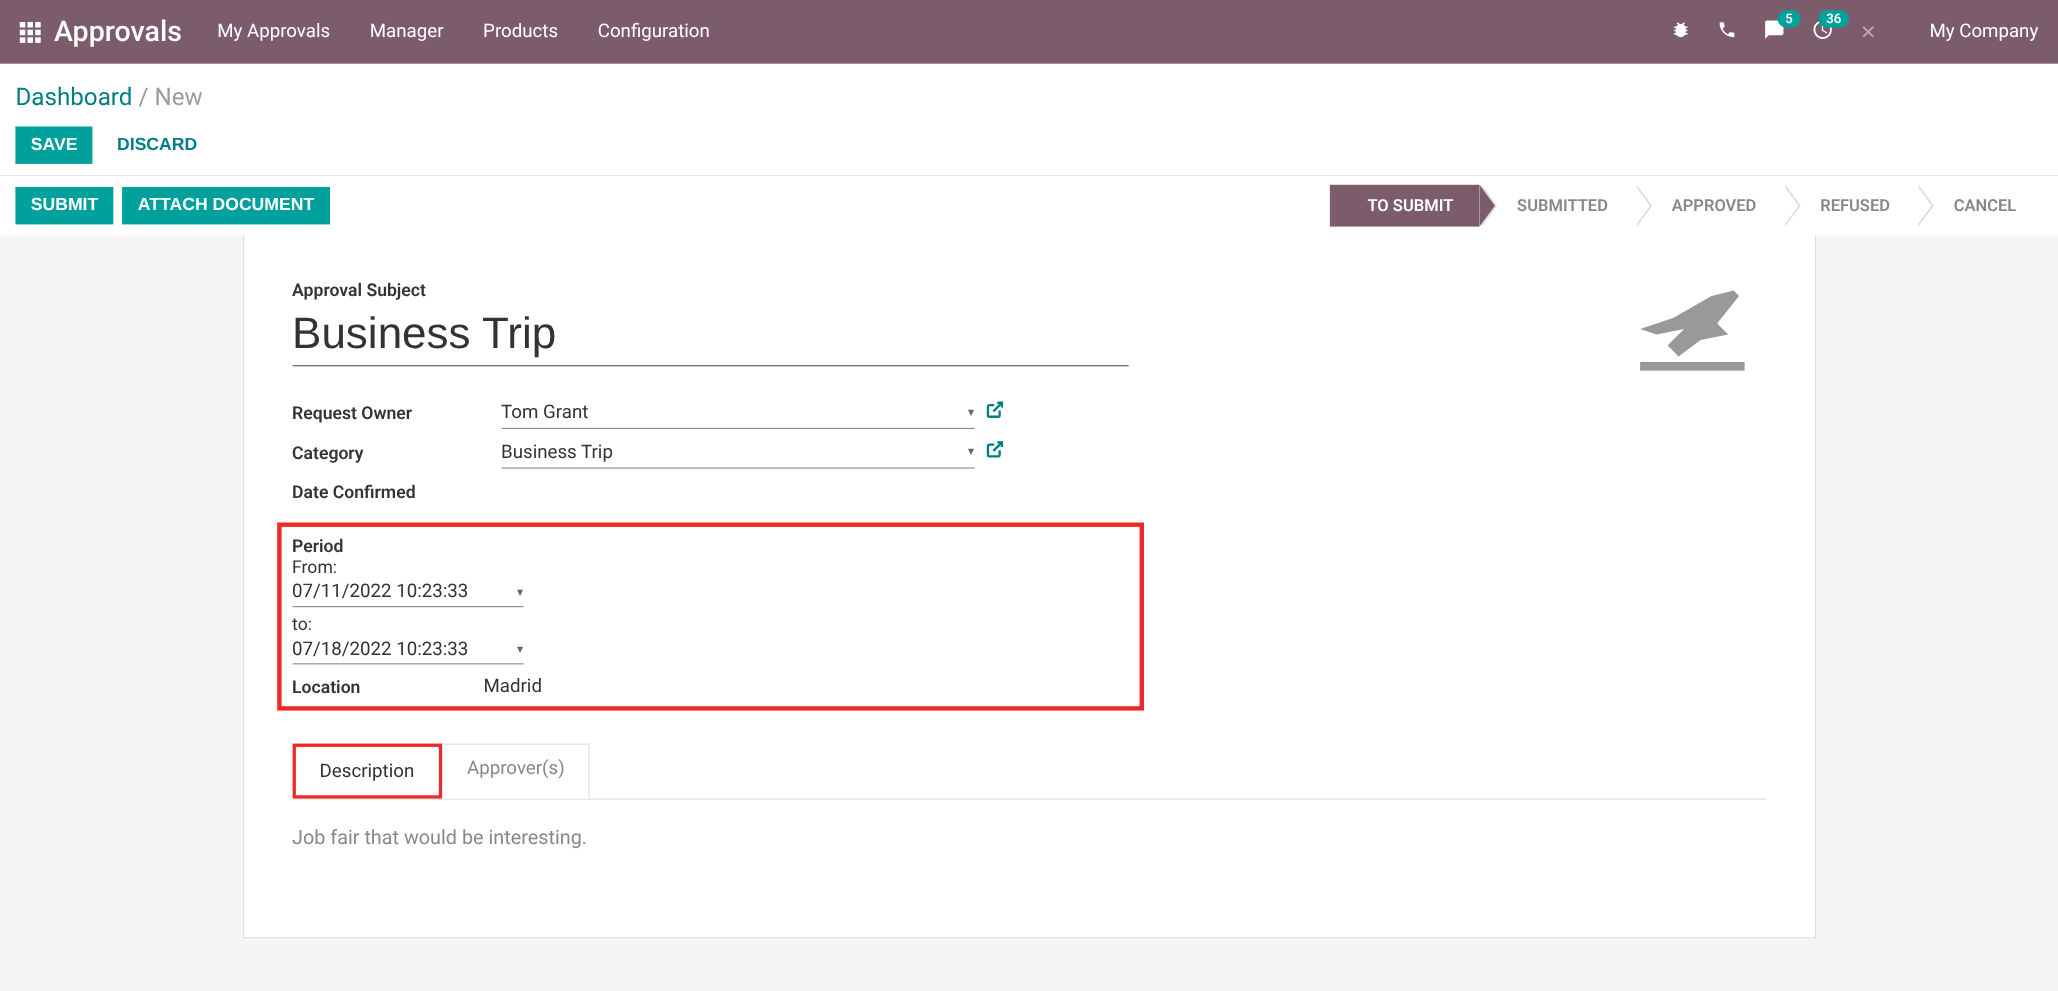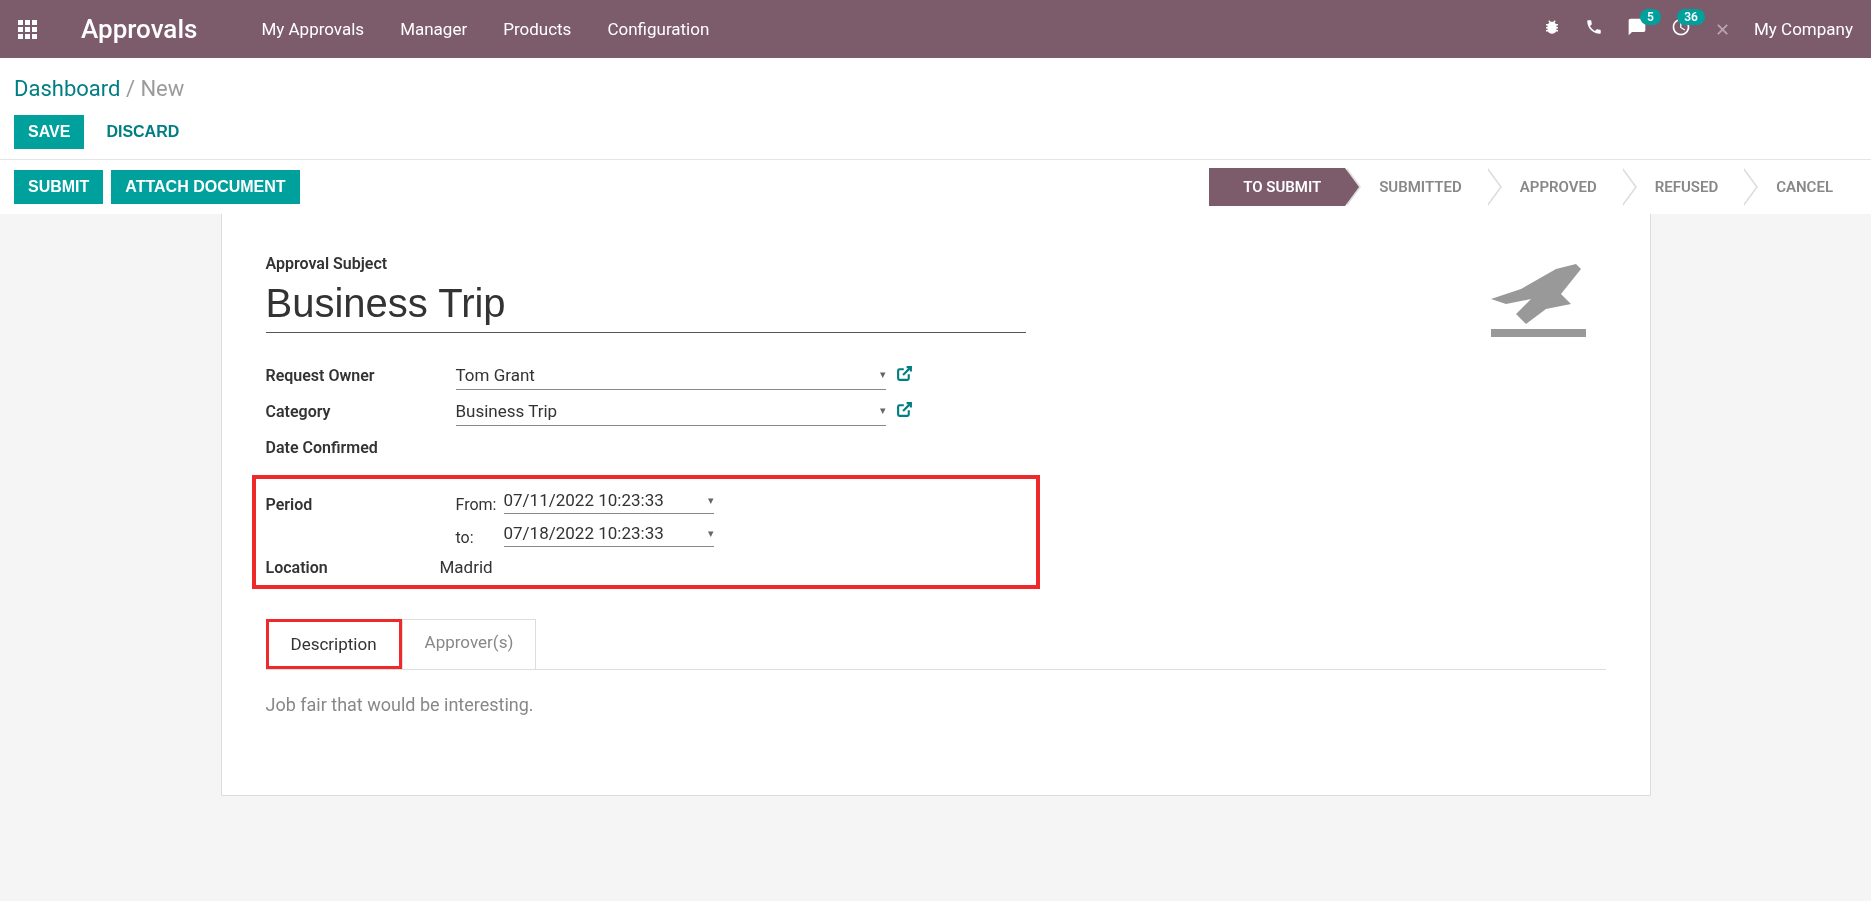--- a/index.html
+++ b/index.html
@@ -1,30 +1,30 @@
 <!DOCTYPE html>
 <html><head>
   <meta charset="utf-8">
   <style>
     * { box-sizing: border-box; margin: 0; padding: 0; }
     body { font-family: -apple-system, BlinkMacSystemFont, "Segoe UI", Roboto, Helvetica, Arial, sans-serif; background: #f5f5f5; color: #333; }
     
     
     .navbar { background: #7C5B6B; height: 58px; display: flex; align-items: center; padding: 0 18px; color: #fff; }
-    .navbar-left { display: flex; align-items: center; gap: 44px; }
+    .navbar-left { display: flex; align-items: center; gap: 12px; }
     .apps-icon { display: grid; grid-template-columns: repeat(3, 5px); grid-template-rows: repeat(3, 5px); gap: 2px; cursor: pointer; }
     .apps-icon span { background: #fff; width: 5px; height: 5px; }
     .app-name { font-size: 26px; font-weight: 500; color: #fff; }
     .nav-menu { display: flex; gap: 36px; margin-left: 20px; }
     .nav-menu a { color: #fff; text-decoration: none; font-size: 17px; }
     .navbar-right { margin-left: auto; display: flex; align-items: center; gap: 24px; }
     .nav-icon { position: relative; color: #fff; cursor: pointer; font-size: 18px; }
     .badge { position: absolute; top: -8px; right: -14px; background: #00A09D; color: #fff; border-radius: 10px; padding: 1px 7px; font-size: 12px; font-weight: 600; }
     .close-icon { color: #b8a5af; font-size: 18px; cursor: pointer; }
-    .company-name { color: #fff; font-size: 17px; }
+    .company-name { color: #fff; font-size: 17px; margin-left: 24px; }
     .user-section { display: flex; align-items: center; gap: 10px; }
     .avatar { width: 28px; height: 28px; border-radius: 50%; background: linear-gradient(135deg, #d4a574, #8b5a2b); }
     .user-name { color: #fff; font-size: 17px; }
     
     
     .control-panel { background: #fff; padding: 18px 14px 10px 14px;}
     .breadcrumb { font-size: 22px; font-weight: 400; color: #9b9b9b; margin-bottom: 14px; }
     .breadcrumb .link { color: #017e84; }
     .btn { border: none; padding: 8px 14px; font-size: 16px; font-weight: 600; cursor: pointer; }
     .btn-primary { background: #00A09D; color: #fff; }
@@ -60,21 +60,21 @@
     .title-input { border: none; border-bottom: 1px solid #555; font-size: 40px; font-weight: 400; width: 100%; padding: 2px 0 6px 0; outline: none; color: #333; margin-bottom: 24px; }
     
     .field-row { display: flex; align-items: center; min-height: 36px; }
     .field-label { width: 190px; font-size: 16px; font-weight: 600; color: #333; }
     .field-value { flex: 1; display: flex; align-items: center; gap: 10px; }
     .select-input { border: none; border-bottom: 1px solid #888; font-size: 17px; padding: 4px 0; width: 430px; display: flex; justify-content: space-between; align-items: center; }
     .caret { font-size: 11px; color: #666; }
     .ext-link { color: #017e84; font-size: 17px; cursor: pointer; }
     
     .highlight-box { border: 4px solid #ef2929; padding: 8px 10px; margin: 10px -14px 0 -14px; }
-    .period-row { display: flex; align-items: flex-end; margin-bottom: 6px;}
+    .period-row { display: flex; align-items: flex-start; margin-bottom: 6px; flex-direction: column;}
     .period-label { width: 190px; font-size: 16px; font-weight: 600; color: #333; }
     .sub-label { font-size: 16px; color: #333; width: 48px;}
     .date-input { border: none; border-bottom: 1px solid #888; font-size: 17px; padding: 3px 0; width: 210px; display: flex; justify-content: space-between; align-items: center; }
     .location-row { display: flex; align-items: center; margin-top: 10px;}
     .location-label { width: 174px; font-size: 16px; font-weight: 600; color: #333;}
     .location-value { font-size: 17px; }
     
     
     .tab-area { margin-top: 30px; }
     .tabs { display: flex; }

